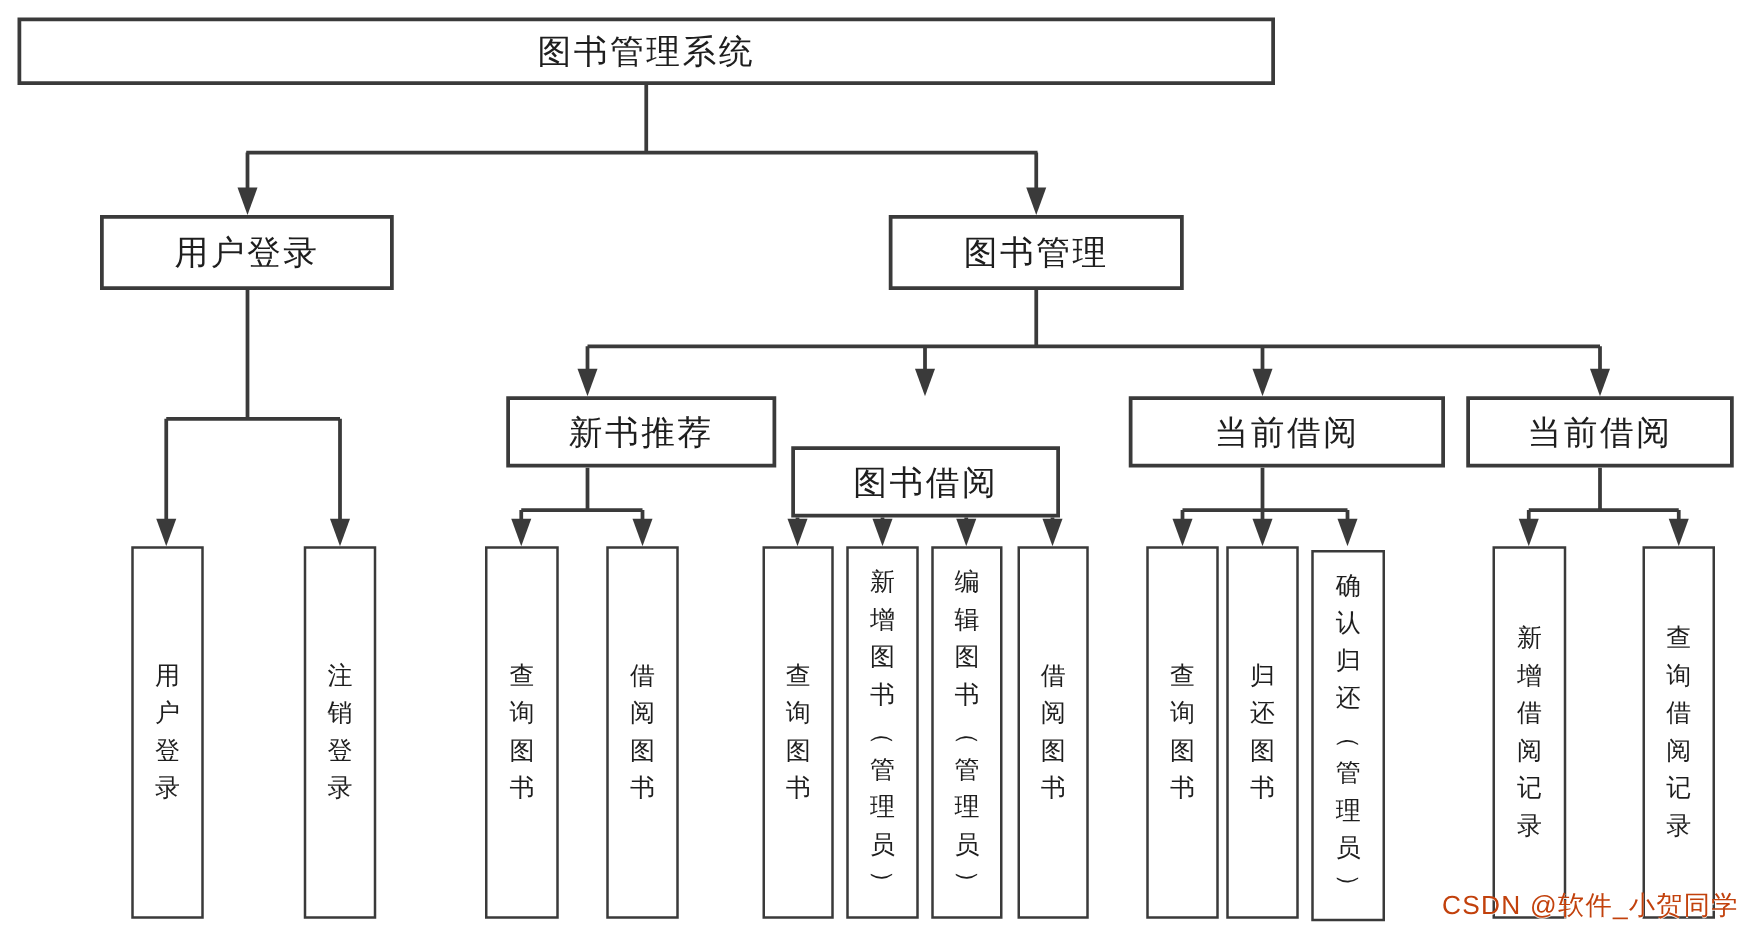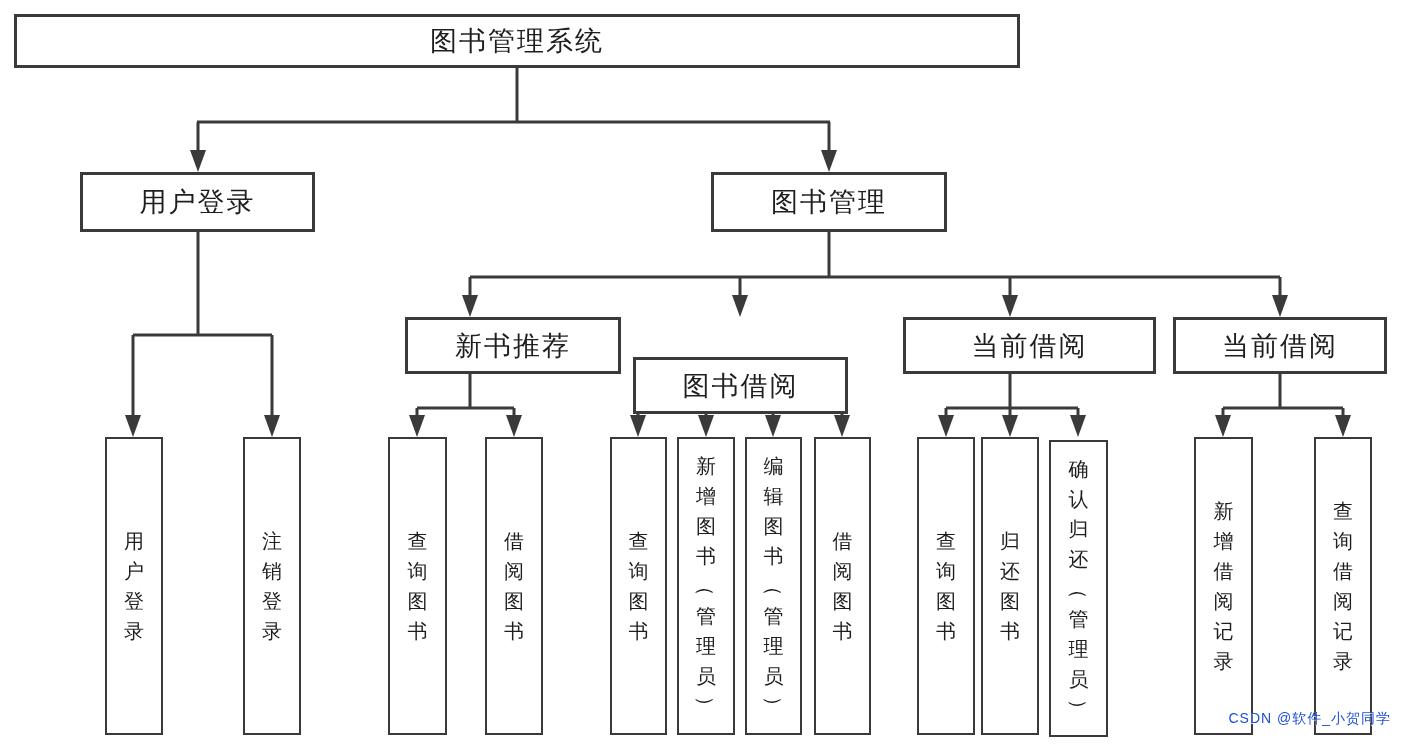--- a/index.html
+++ b/index.html
@@ -30,22 +30,22 @@
     display:flex;flex-direction:column;
     align-items:center;justify-content:center;
     gap:10px;height:100%;
     font-size:20px;
   }
   .v-label .ch{line-height:1;height:1em;display:block;}
   .v-label .ch.rot{transform:rotate(90deg);}
   .watermark{
     position:absolute;
     right:14px;top:710px;
-    font-size:14px;
-    color:#1d4ed8;
+    font-size:21px;
+    color:#c2410c;
     letter-spacing:1px;
     text-shadow:0 1px 0 rgba(255,255,255,0.85);
     white-space:nowrap;
     z-index:5;
   }
 </style>
 </head>
 <body>
 
 <div class="canvas">

